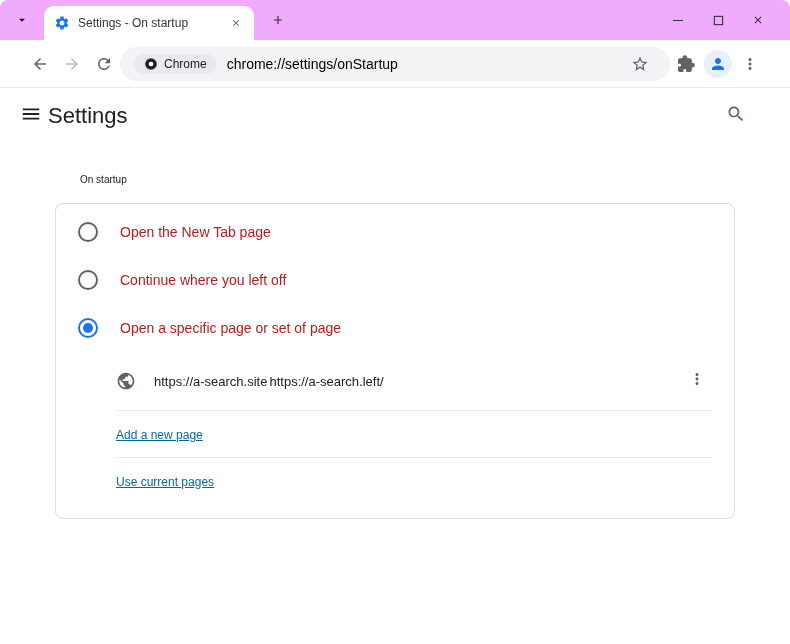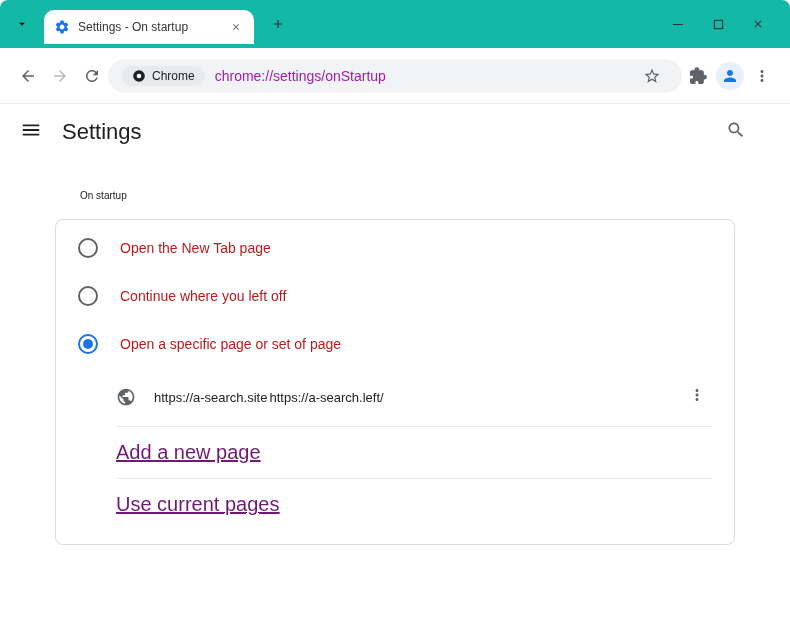--- a/index.html
+++ b/index.html
@@ -1,42 +1,42 @@
 <!DOCTYPE html>
 <html><head>
   <meta charset="utf-8">
   <style>
     * { margin: 0; padding: 0; box-sizing: border-box; font-family: 'Segoe UI', Arial, sans-serif; }
     body { width: 790px; height: 644px; background: #fff; overflow: hidden; }
     
     
-    .titlebar { height: 48px; background: #14b8a6; display: flex; align-items: center; padding: 0 8px; border-radius: 8px 8px 0 0; }
+    .titlebar { height: 40px; background: #f0abfc; display: flex; align-items: center; padding: 0 8px; border-radius: 8px 8px 0 0; }
     .tab-dropdown { width: 28px; height: 28px; display: flex; align-items: center; justify-content: center; cursor: pointer; border-radius: 4px; }
     .tab { background: #fff; height: 34px; margin-top: 6px; margin-left: 8px; border-radius: 10px 10px 0 0; display: flex; align-items: center; padding: 0 10px; min-width: 210px; position: relative; }
     .tab-favicon { width: 16px; height: 16px; margin-right: 8px; color: #1a73e8; }
     .tab-title { font-size: 12px; color: #333; flex: 1; }
     .tab-close { width: 16px; height: 16px; display: flex; align-items: center; justify-content: center; cursor: pointer; color: #555; }
     .new-tab { width: 28px; height: 28px; display: flex; align-items: center; justify-content: center; cursor: pointer; margin-left: 10px; color: #333; }
     .titlespacer { flex: 1; }
     .win-controls { display: flex; gap: 12px; padding: 0 10px; }
     .win-btn { width: 28px; height: 28px; display: flex; align-items: center; justify-content: center; cursor: pointer; color: #333; }
     
     
-    .toolbar { height: 56px; background: #fff; display: flex; align-items: center; padding: 0 12px; gap: 0; border-bottom: 1px solid #e8eaed; }
+    .toolbar { height: 48px; background: #fff; display: flex; align-items: center; padding: 0 24px; gap: 0; border-bottom: 1px solid #e8eaed; }
     .nav-btn { width: 32px; height: 32px; display: flex; align-items: center; justify-content: center; border-radius: 50%; cursor: pointer; color: #5f6368; }
     .nav-btn.disabled { color: #bbb; }
     .omnibox { flex: 1; height: 34px; background: #f1f3f4; border-radius: 17px; display: flex; align-items: center; padding: 0 14px; gap: 10px; }
     .chrome-chip { display: flex; align-items: center; gap: 6px; background: #e8eaed; padding: 3px 10px; border-radius: 12px; font-size: 12px; color: #202124; }
     .chrome-chip svg { width: 14px; height: 14px; }
-    .url-text { font-size: 14px; color: #a21caf; }
+    .url-text { font-size: 14px; color: #000000; }
     .icon-btn { width: 32px; height: 32px; display: flex; align-items: center; justify-content: center; border-radius: 50%; cursor: pointer; color: #5f6368; }
     .avatar { width: 28px; height: 28px; border-radius: 50%; background: #e8f0fe; display: flex; align-items: center; justify-content: center; color: #1a73e8; }
     
     
-    .settings-header { height: 56px; display: flex; align-items: center; padding: 0 20px; gap: 20px; }
+    .settings-header { height: 56px; display: flex; align-items: center; padding: 0 20px; gap: 6px; }
     .hamburger { cursor: pointer; color: #202124; }
     .settings-title { font-size: 22px; color: #202124; font-weight: 400; }
     .header-spacer { flex: 1; }
     .search-settings { cursor: pointer; color: #5f6368; margin-right: 24px; }
     
     
     .content { padding: 12px 40px; }
     .section-title { font-size: 10px; color: #202124; margin: 18px 0 18px 40px; }
     .card { border: 1px solid #dadce0; border-radius: 8px; margin: 0 auto; max-width: 680px; padding: 4px 0; }
     .radio-row { display: flex; align-items: center; padding: 14px 22px; cursor: pointer; }
@@ -45,21 +45,21 @@
     .radio.selected::after { content: ''; position: absolute; width: 10px; height: 10px; background: #1a73e8; border-radius: 50%; top: 3px; left: 3px; }
     .radio-label { font-size: 14px; color: #b91c1c; }
     .pages-section { padding: 0 22px 10px 60px; }
     .page-row { display: flex; align-items: center; padding: 12px 0; border-bottom: 1px solid #e8eaed; }
     .globe { width: 20px; height: 20px; color: #5f6368; margin-right: 18px; flex-shrink: 0; }
     .page-info { flex: 1; display: flex; flex-direction: row; gap: 2px; }
     .page-line { font-size: 13px; color: #202124; }
     .page-menu { cursor: pointer; color: #5f6368; padding: 6px; }
     .link-row { padding: 14px 0; border-bottom: 1px solid #e8eaed; }
     .link-row:last-child { border-bottom: none; text-decoration: underline; }
-    .link { font-size: 20px; color: #701a75; text-decoration: underline; cursor: pointer; }
+    .link { font-size: 12px; color: #0369a1; text-decoration: underline; cursor: pointer; }
   </style>
 </head>
 <body>
 
 <div class="titlebar">
   <div class="tab-dropdown">
     <svg width="14" height="14" viewBox="0 0 24 24">
         <path fill="currentColor" d="M7 10l5 5 5-5z"></path>
       </svg>
   </div>

